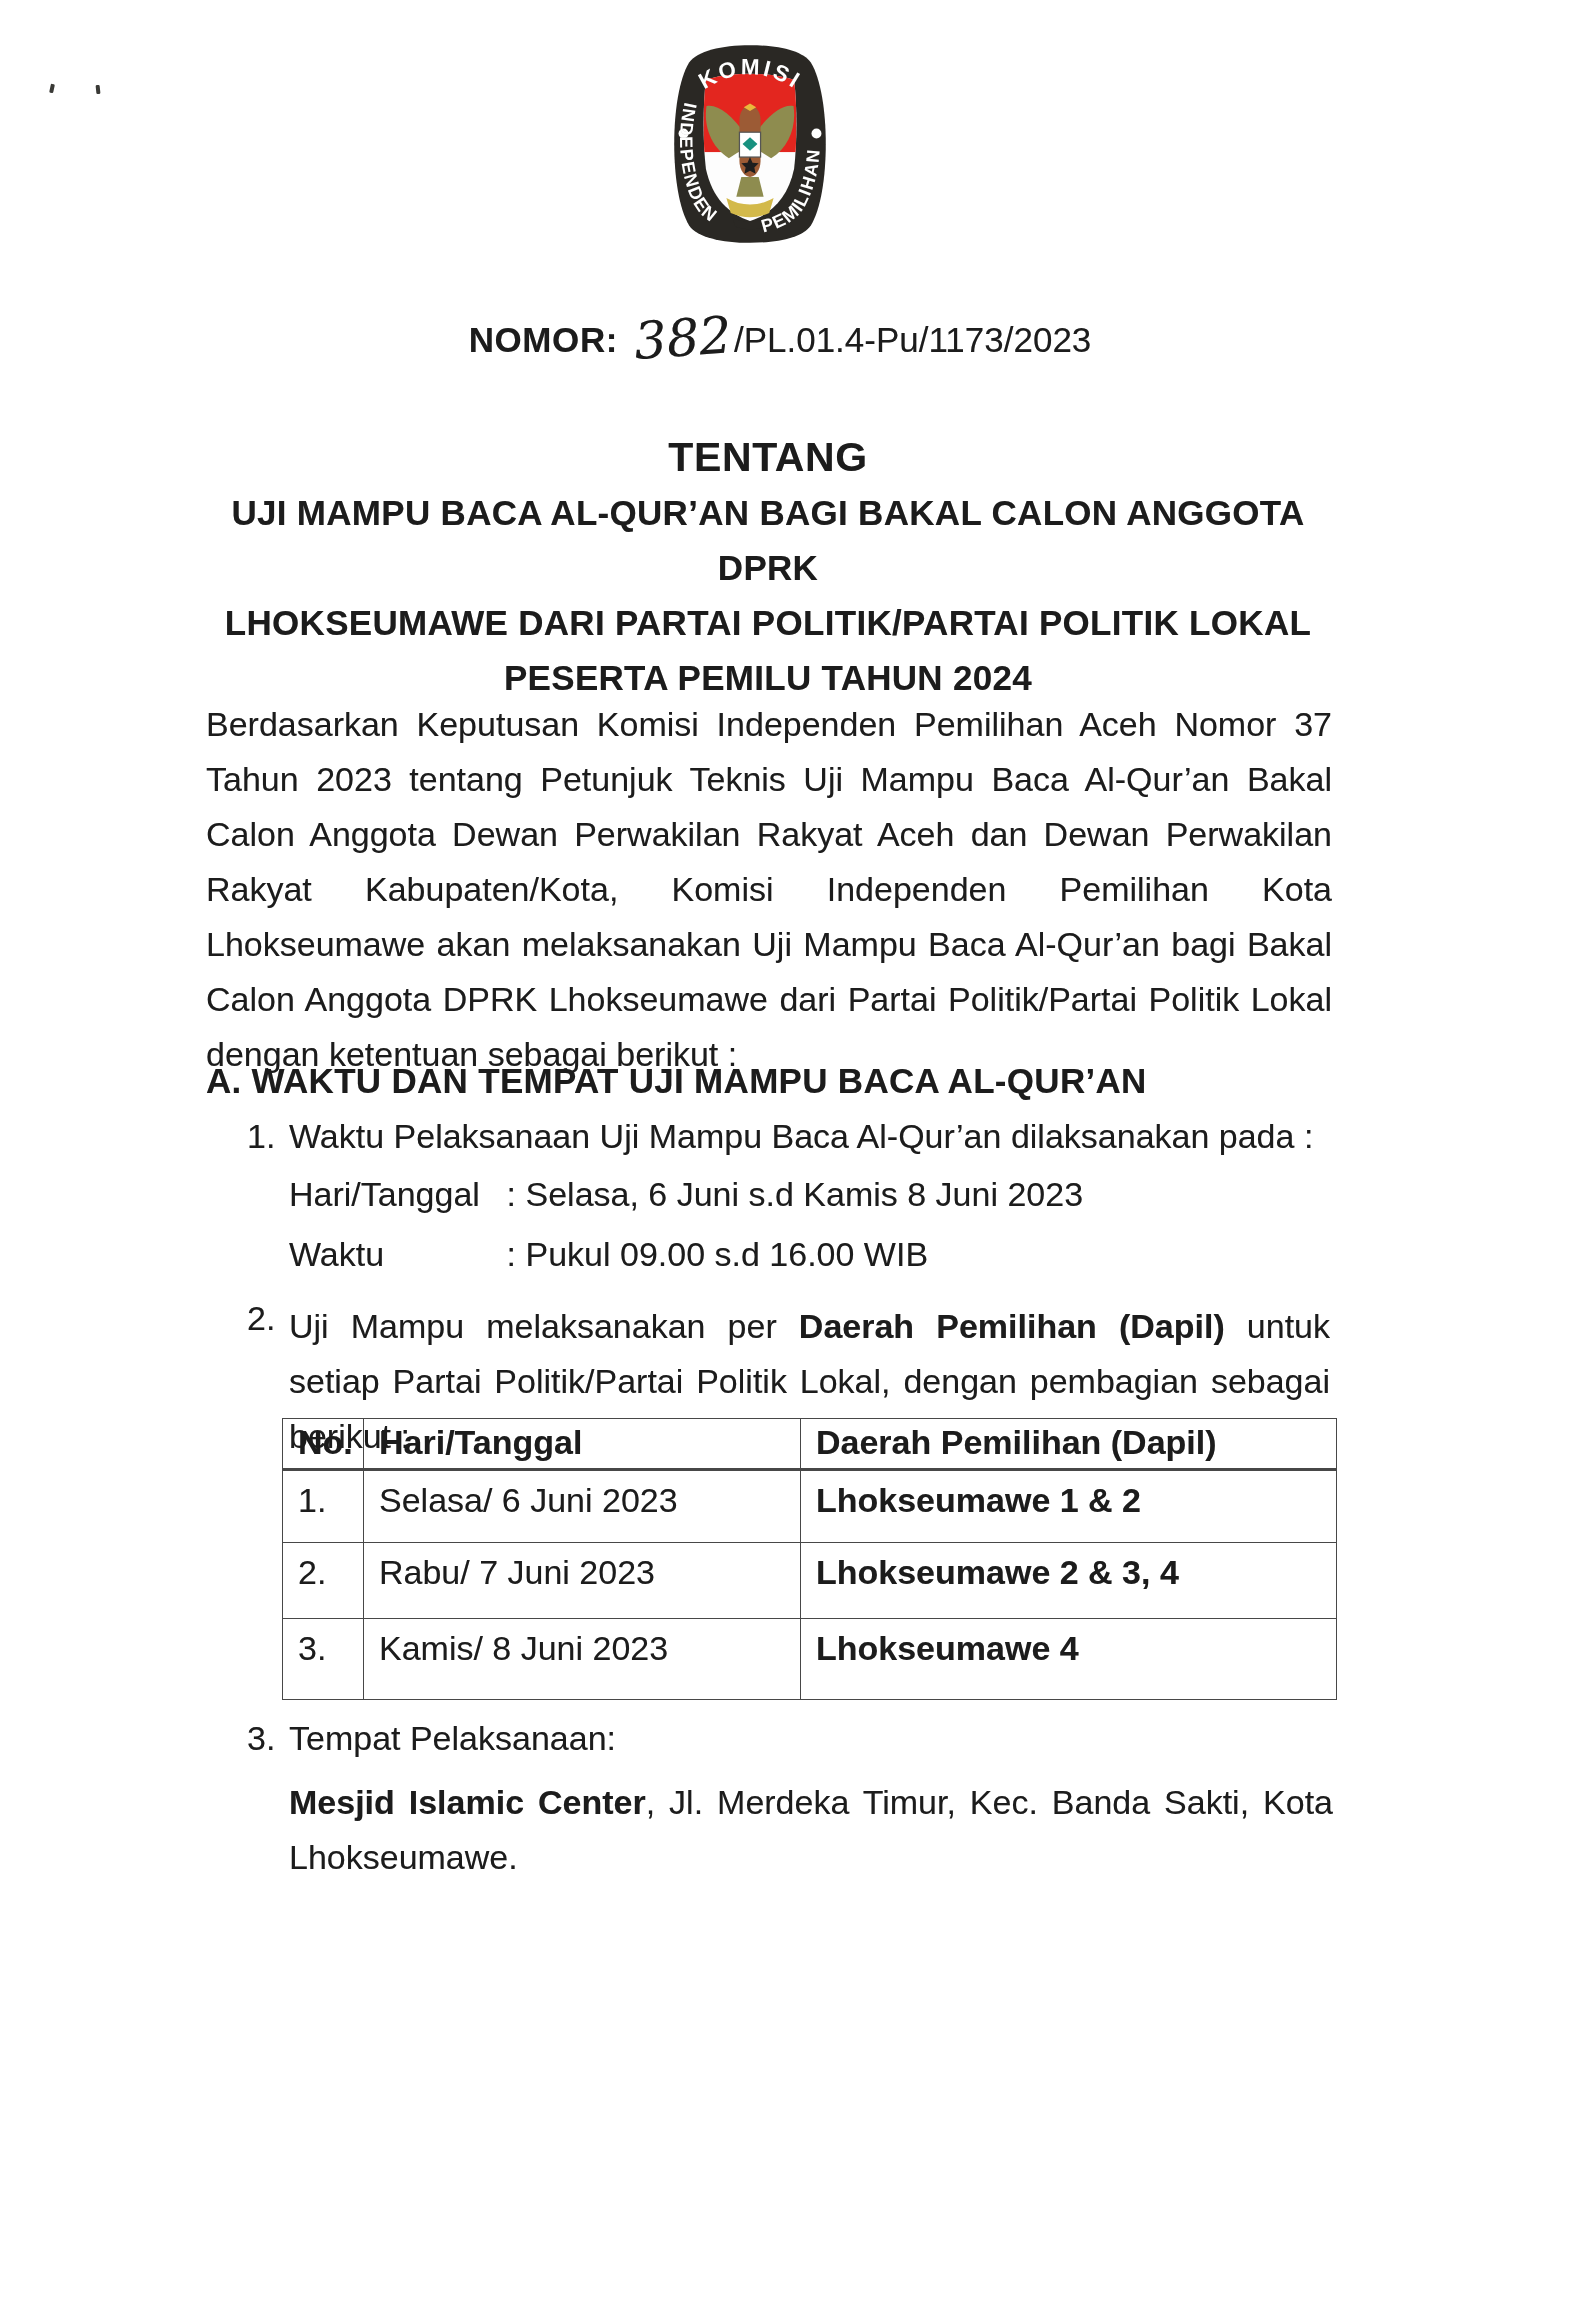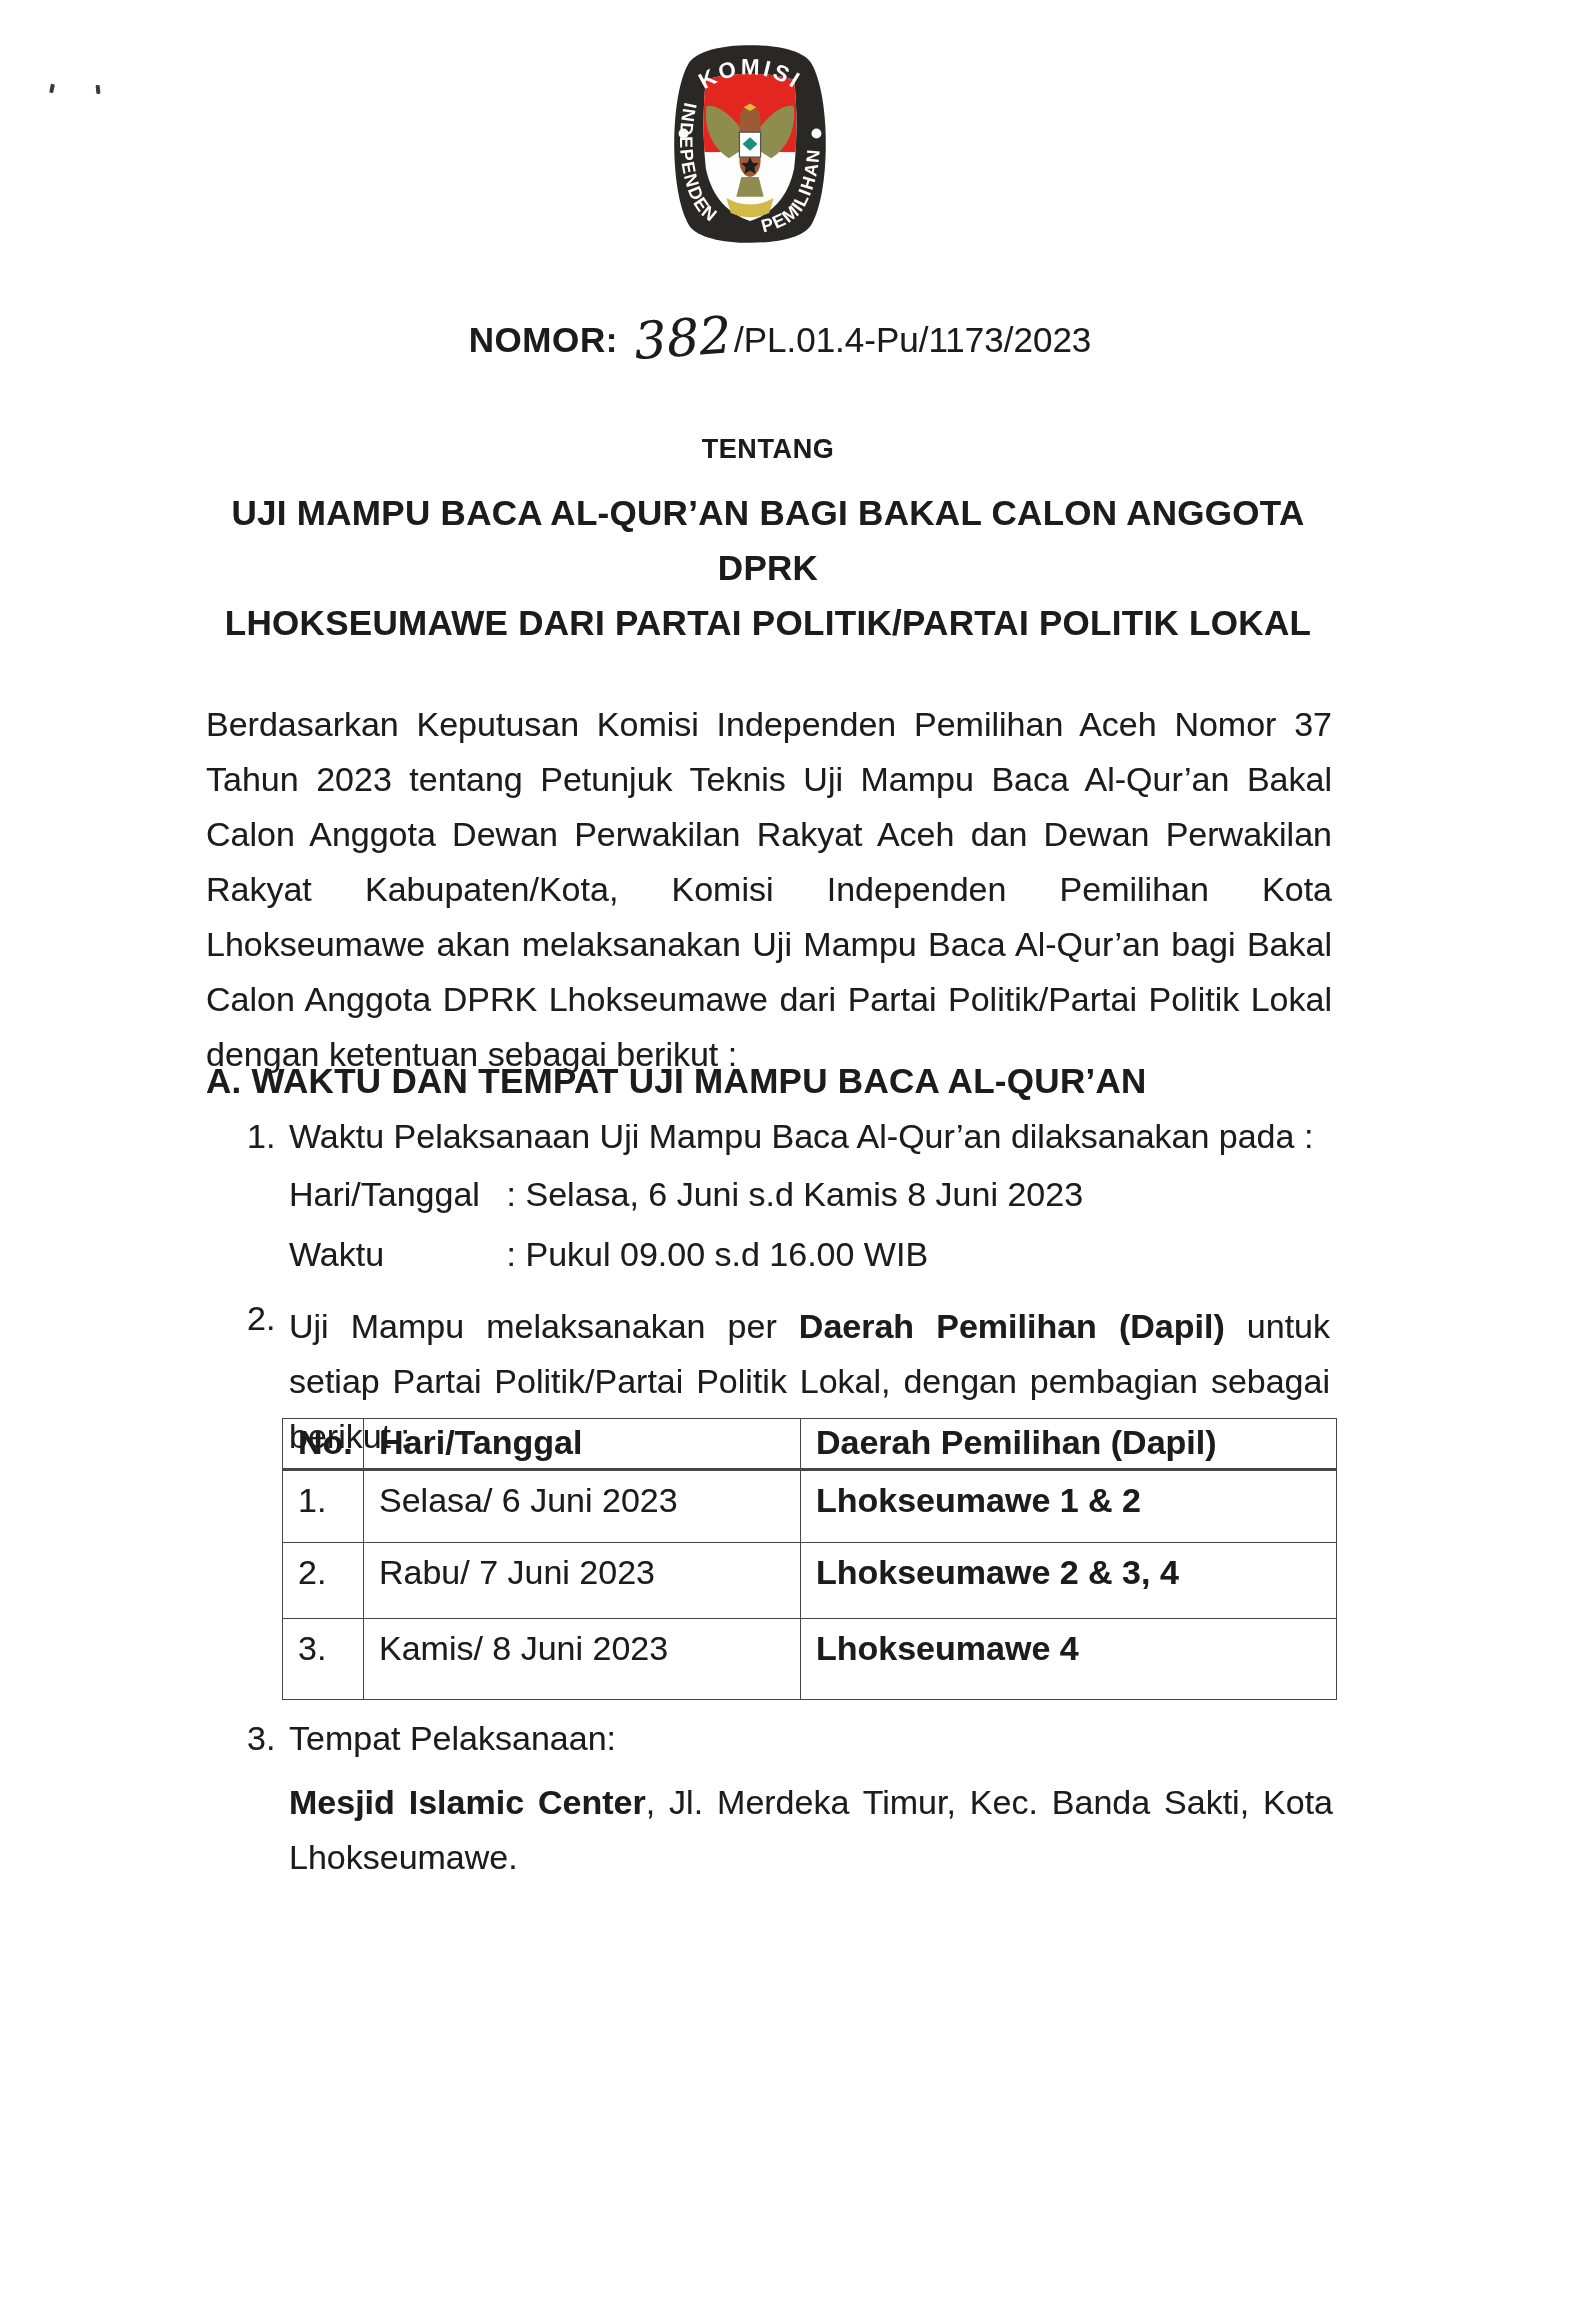--- a/index.html
+++ b/index.html
@@ -24,21 +24,21 @@
   .h-nomor .nomor-label{font-weight:700;letter-spacing:0.6px;margin-left:24px;}
   .h-nomor .hand{
     display:inline-block;
     font-family:"DejaVu Serif",serif;
     font-style:italic;
     font-size:51px;
     line-height:25px;
     transform:rotate(-4deg) translateY(3.7px);
     margin:0 2.5px 0 16px;
   }
-  .h-tentang{top:434px;font-size:27px;font-weight:700;letter-spacing:0.6px;}
+  .h-tentang{top:434px;font-size:41px;font-weight:700;letter-spacing:0.6px;}
   .subject{top:485px;font-size:35px;font-weight:700;line-height:55px;letter-spacing:0.3px;}
 
   .intro{
     position:absolute;left:206px;top:697px;width:1126px;
     font-size:34px;line-height:55px;text-align:justify;
   }
 
   .sec-heading{
     position:absolute;left:206px;top:1061px;
     font-size:35px;font-weight:700;letter-spacing:0.3px;
@@ -138,20 +138,21 @@
 
   <div class="centerline h-nomor">
     <span class="nomor-label">NOMOR:</span><span class="hand">382</span><span>/PL.01.4-Pu/1173/2023</span>
   </div>
 
   <div class="centerline h-tentang">TENTANG</div>
 
   <div class="centerline subject">
     <div>UJI MAMPU BACA AL-QUR’AN BAGI BAKAL CALON ANGGOTA DPRK</div>
     <div>LHOKSEUMAWE DARI PARTAI POLITIK/PARTAI POLITIK LOKAL</div>
+    <div>PESERTA PEMILU TAHUN 2024</div>
   </div>
 
   <div class="intro">Berdasarkan Keputusan Komisi Independen Pemilihan Aceh Nomor 37 Tahun 2023 tentang Petunjuk Teknis Uji Mampu Baca Al-Qur’an Bakal Calon Anggota Dewan Perwakilan Rakyat Aceh dan Dewan Perwakilan Rakyat Kabupaten/Kota, Komisi Independen Pemilihan Kota Lhokseumawe akan melaksanakan Uji Mampu Baca Al-Qur’an bagi Bakal Calon Anggota DPRK Lhokseumawe dari Partai Politik/Partai Politik Lokal dengan ketentuan sebagai berikut :</div>
 
   <div class="sec-heading">A. WAKTU DAN TEMPAT UJI MAMPU BACA AL-QUR’AN</div>
 
   <div class="item item-1">
     <span class="inum">1.</span>
     <span class="ibody">Waktu Pelaksanaan Uji Mampu Baca Al-Qur’an dilaksanakan pada :</span>
   </div>

